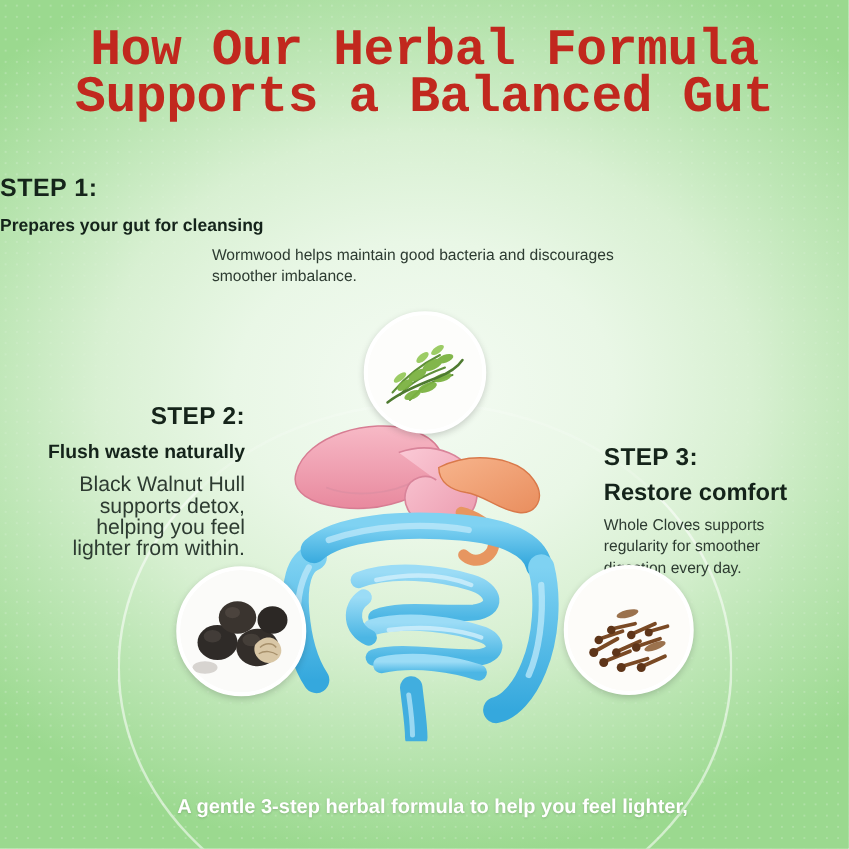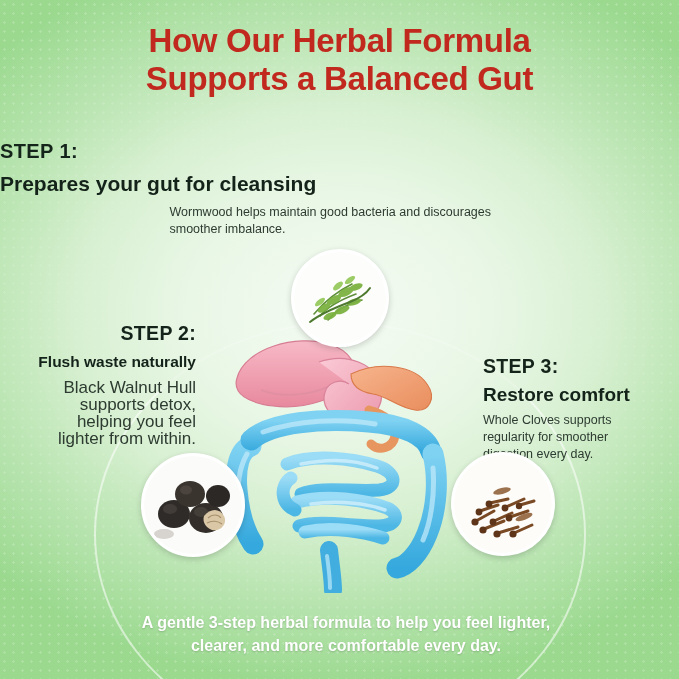--- a/index.html
+++ b/index.html
@@ -37,23 +37,24 @@
     border-top-color:rgba(255,255,255,0.18);
     pointer-events:none;
   }
 
   
   .title{
     position:absolute;top:22px;left:0;right:0;
     text-align:center;
     color:#c1281e;
     font-weight:bold;
-    font-size:33px;
+    font-size:41px;
     line-height:38px;
     letter-spacing:-0.3px;
+    font-family:Liberation Mono, monospace;
   }
   .title .l2{display:block;}
 
   
   .step-head{
     font-weight:bold;
     color:#15241a;
   }
   .step-sub{
     font-weight:bold;
@@ -61,21 +62,21 @@
   }
   .step-body{
     color:#2d3b31;
   }
 
   
   #step1{
     position:absolute;top:140px;left:0;right:0;
   }
   #step1 .step-head{font-size:20px;letter-spacing:.4px;}
-  #step1 .step-sub{font-size:21px;margin-top:9px;}
+  #step1 .step-sub{font-size:14px;margin-top:9px;}
   #step1 .step-body{
     font-size:12.5px;line-height:17px;margin-top:8px;
     width:340px;margin-left:auto;margin-right:auto;
   }
 
   
   #step2{
     position:absolute;top:322px;left:28px;width:168px;text-align:right;
   }
   #step2 .step-head{font-size:19.5px;letter-spacing:.3px;}
@@ -301,16 +302,15 @@
         <g fill="#8a5a30" opacity=".85">
           <ellipse cx="70" cy="62" rx="9" ry="3" transform="rotate(-20 70 62)"></ellipse>
           <ellipse cx="48" cy="36" rx="9" ry="3" transform="rotate(-14 48 36)"></ellipse>
         </g>
       </svg>
     </div>
   </div>
 
   <div class="footer">
     <div>A gentle 3-step herbal formula to help you feel lighter,</div>
-    <div>clearer, and more comfortable every day.</div>
   </div>
 
 </div>
 
 </body></html>

